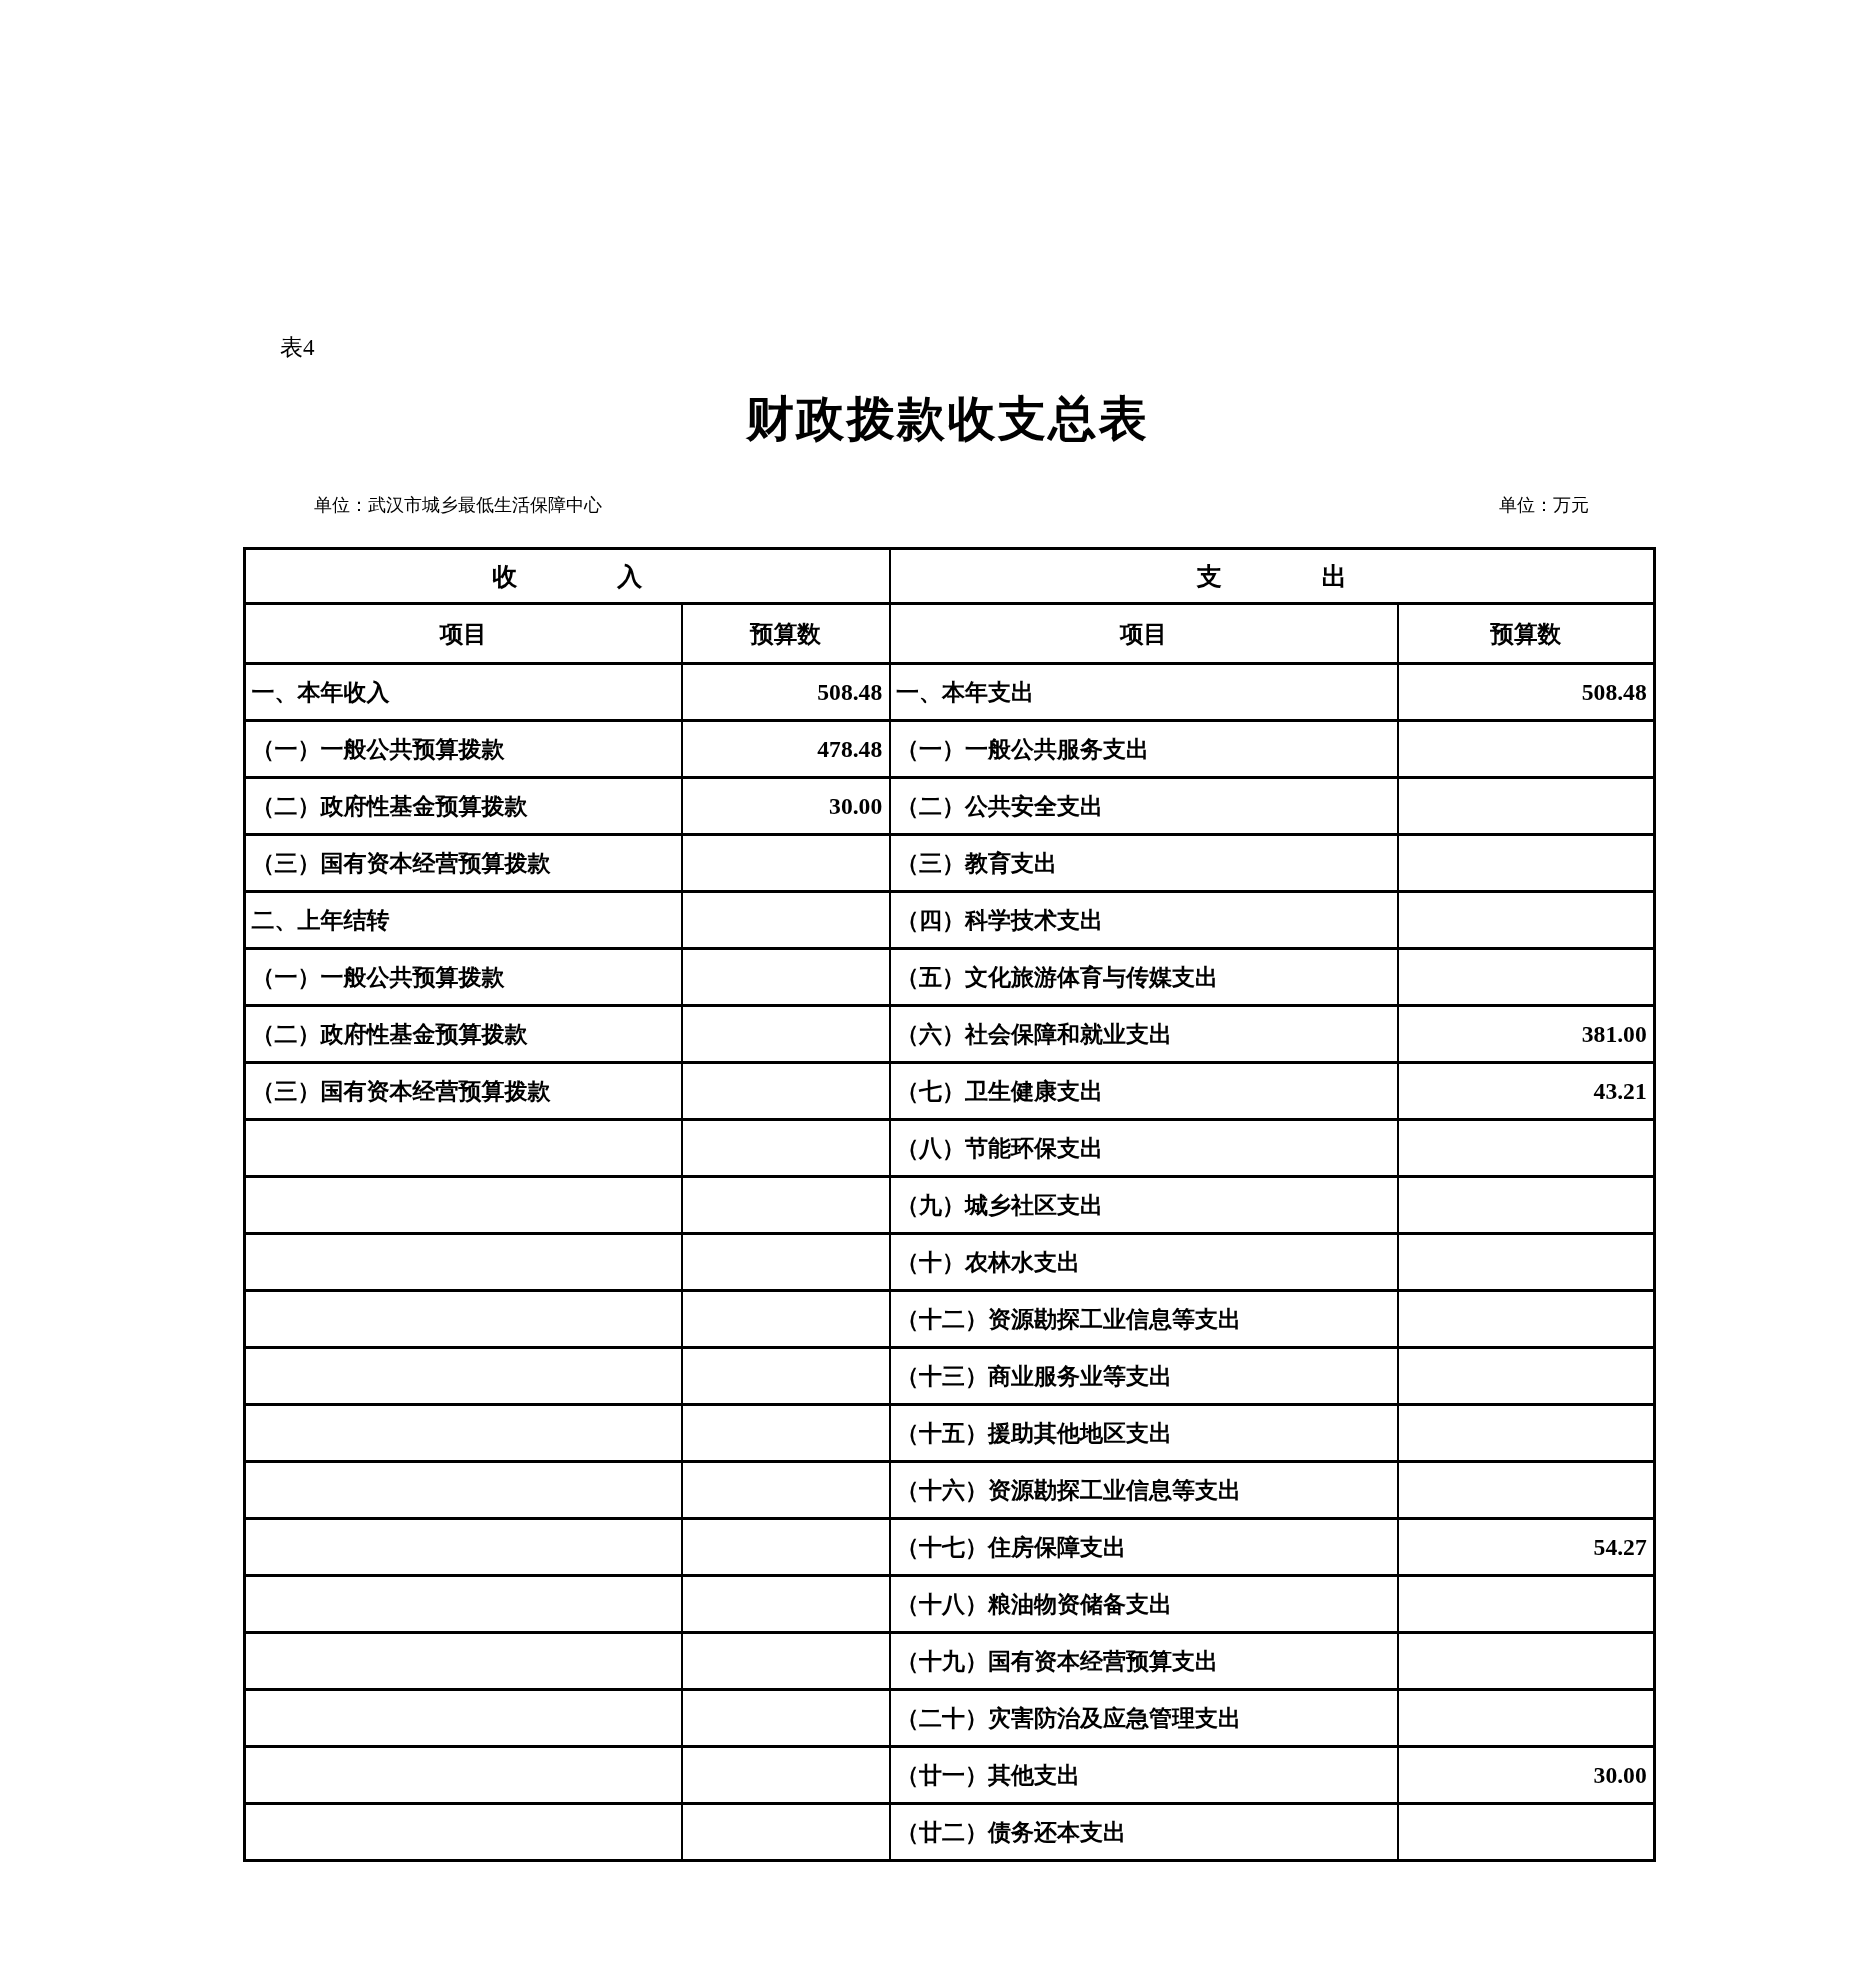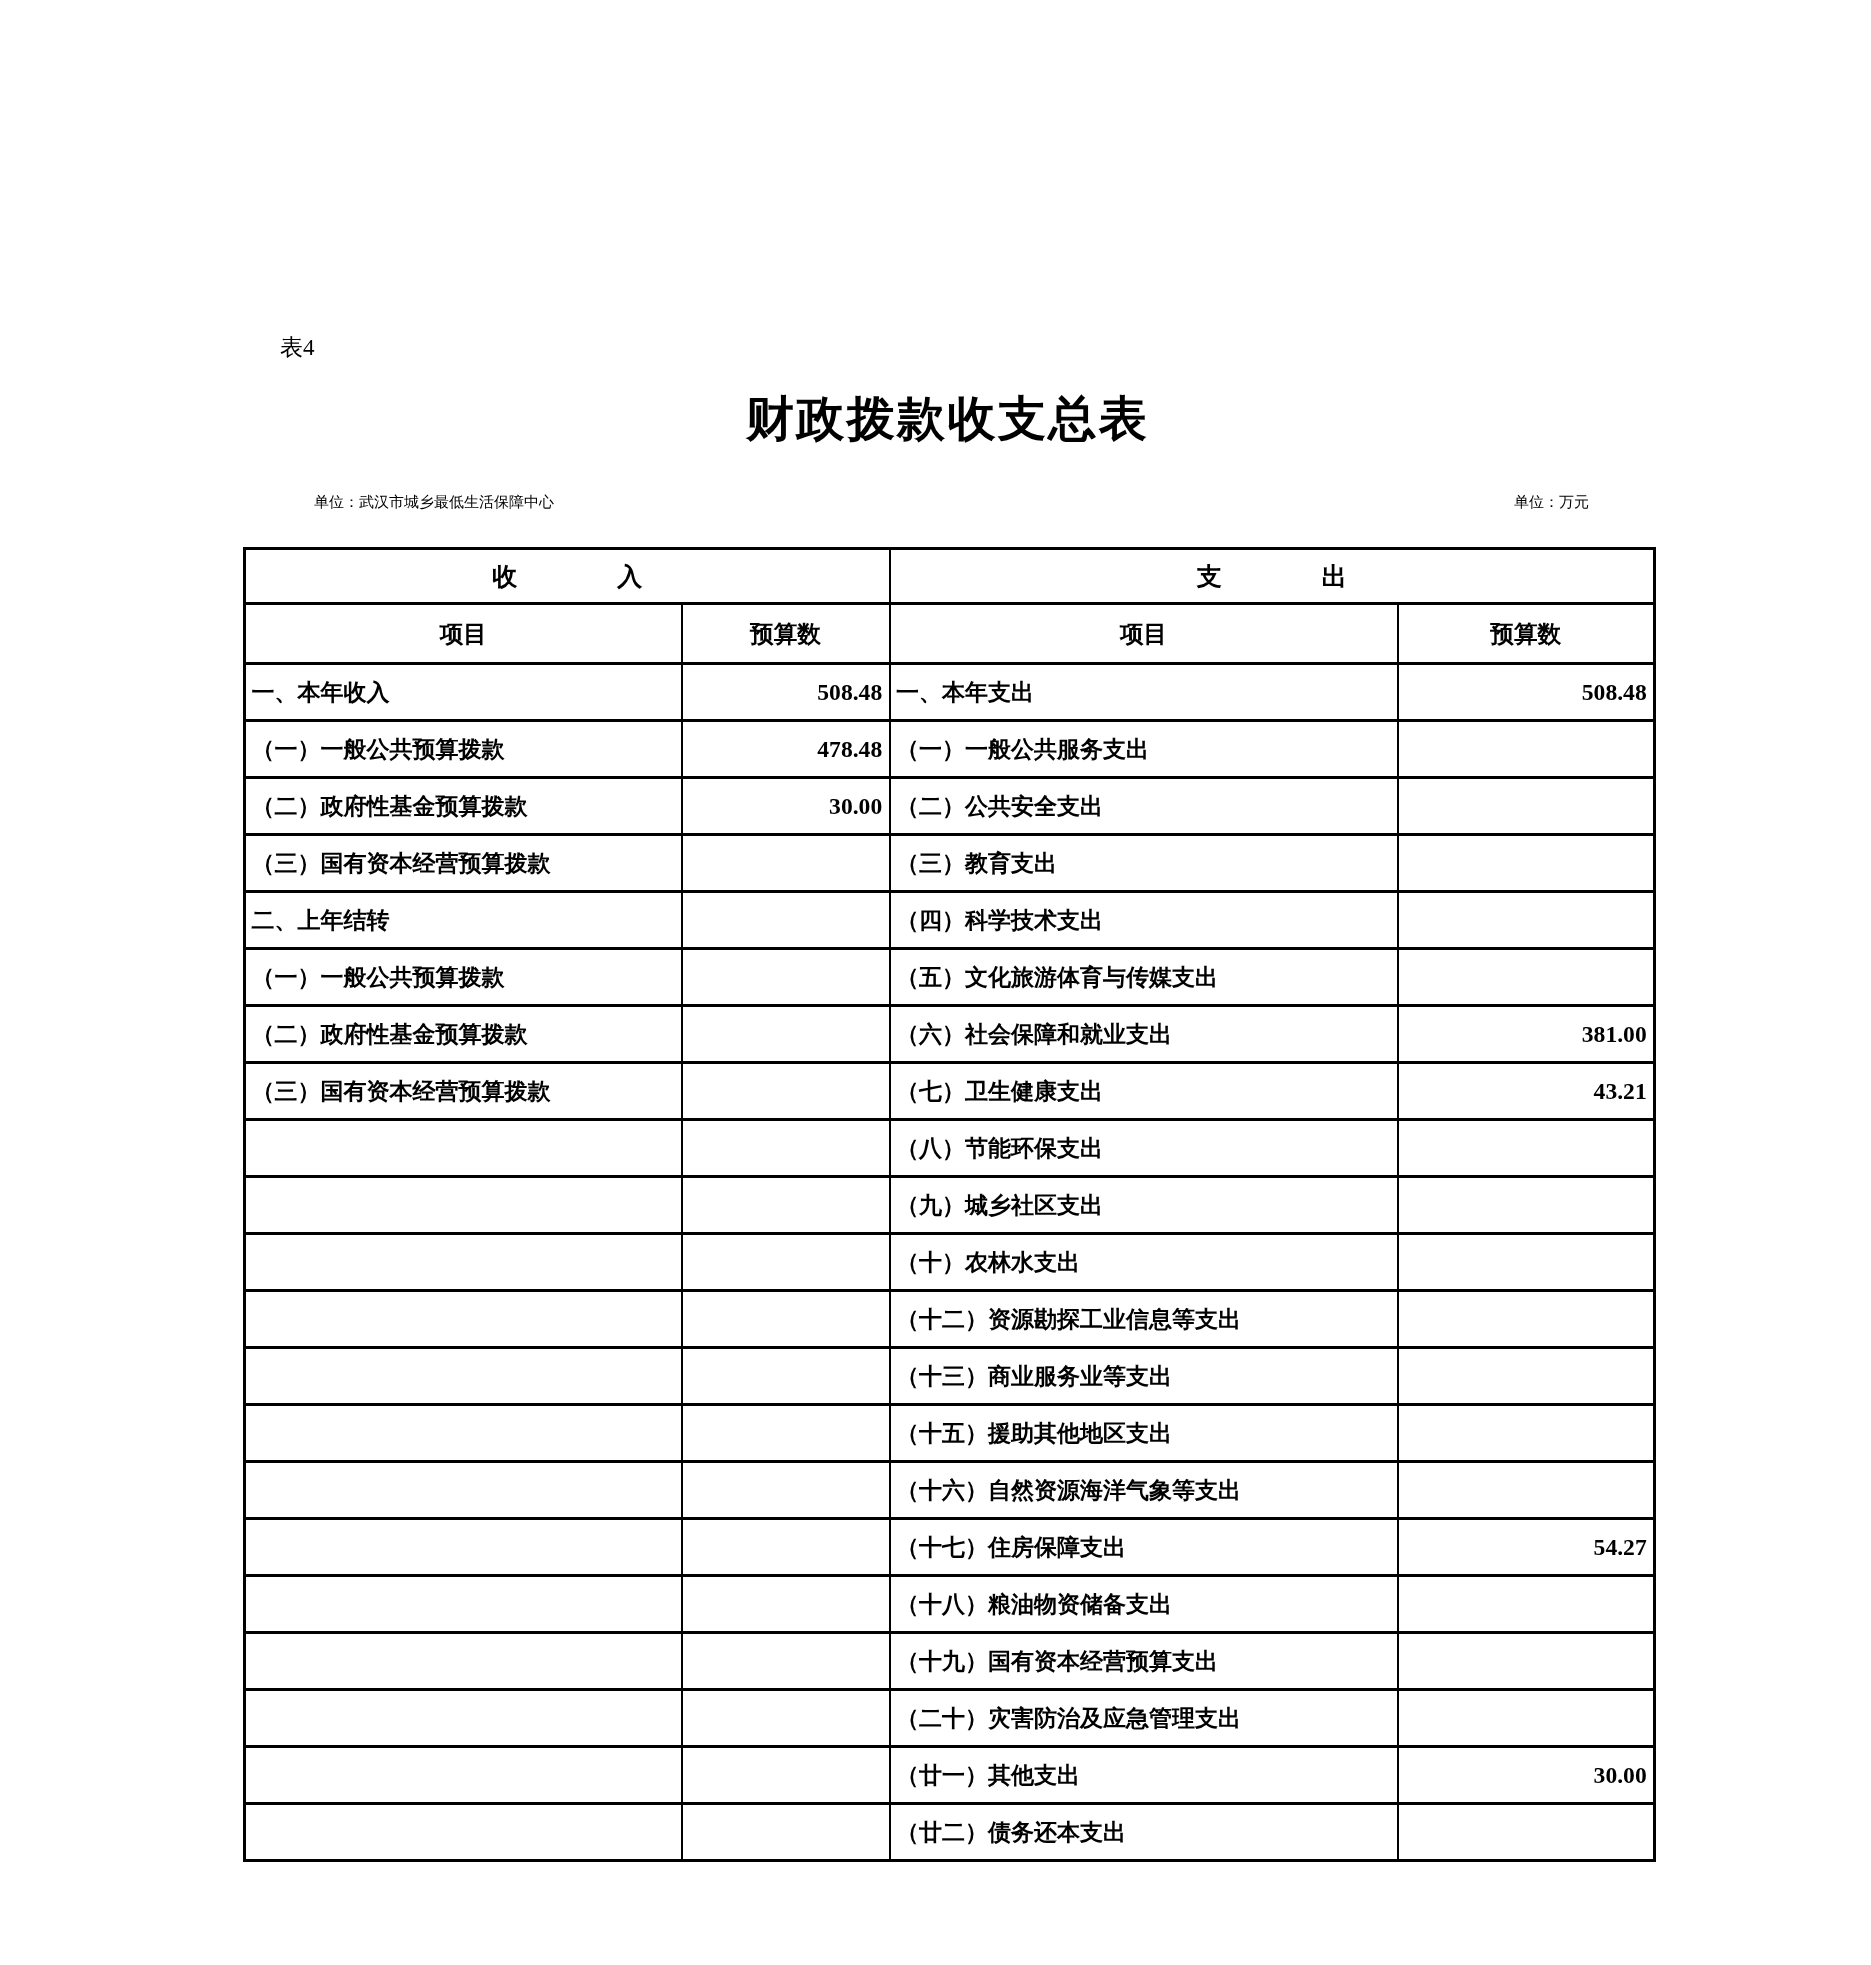--- a/index.html
+++ b/index.html
@@ -28,21 +28,21 @@
     font-weight: 700;
     letter-spacing: 2.4px;
   }
   #unit-row {
     position: absolute;
     left: 243px;
     top: 493px;
     width: 1409px;
     display: flex;
     justify-content: space-between;
-    font-size: 15px;
+    font-size: 18px;
   }
   #unit-left  { padding-left: 71px; }
   #unit-right { padding-right: 63px; }
   #budget-table-wrap {
     position: absolute;
     left: 243px;
     top: 547px;
   }
   table {
     border-collapse: collapse;
@@ -202,21 +202,21 @@
           </tr>
           <tr>
             <td class="item"></td>
             <td class="num"></td>
             <td class="item">（十五）援助其他地区支出</td>
             <td class="num"></td>
           </tr>
           <tr>
             <td class="item"></td>
             <td class="num"></td>
-            <td class="item">（十六）自然资源海洋气象等支出</td>
+            <td class="item">（十六）资源勘探工业信息等支出</td>
             <td class="num"></td>
           </tr>
           <tr>
             <td class="item"></td>
             <td class="num"></td>
             <td class="item">（十七）住房保障支出</td>
             <td class="num">54.27</td>
           </tr>
           <tr>
             <td class="item"></td>

